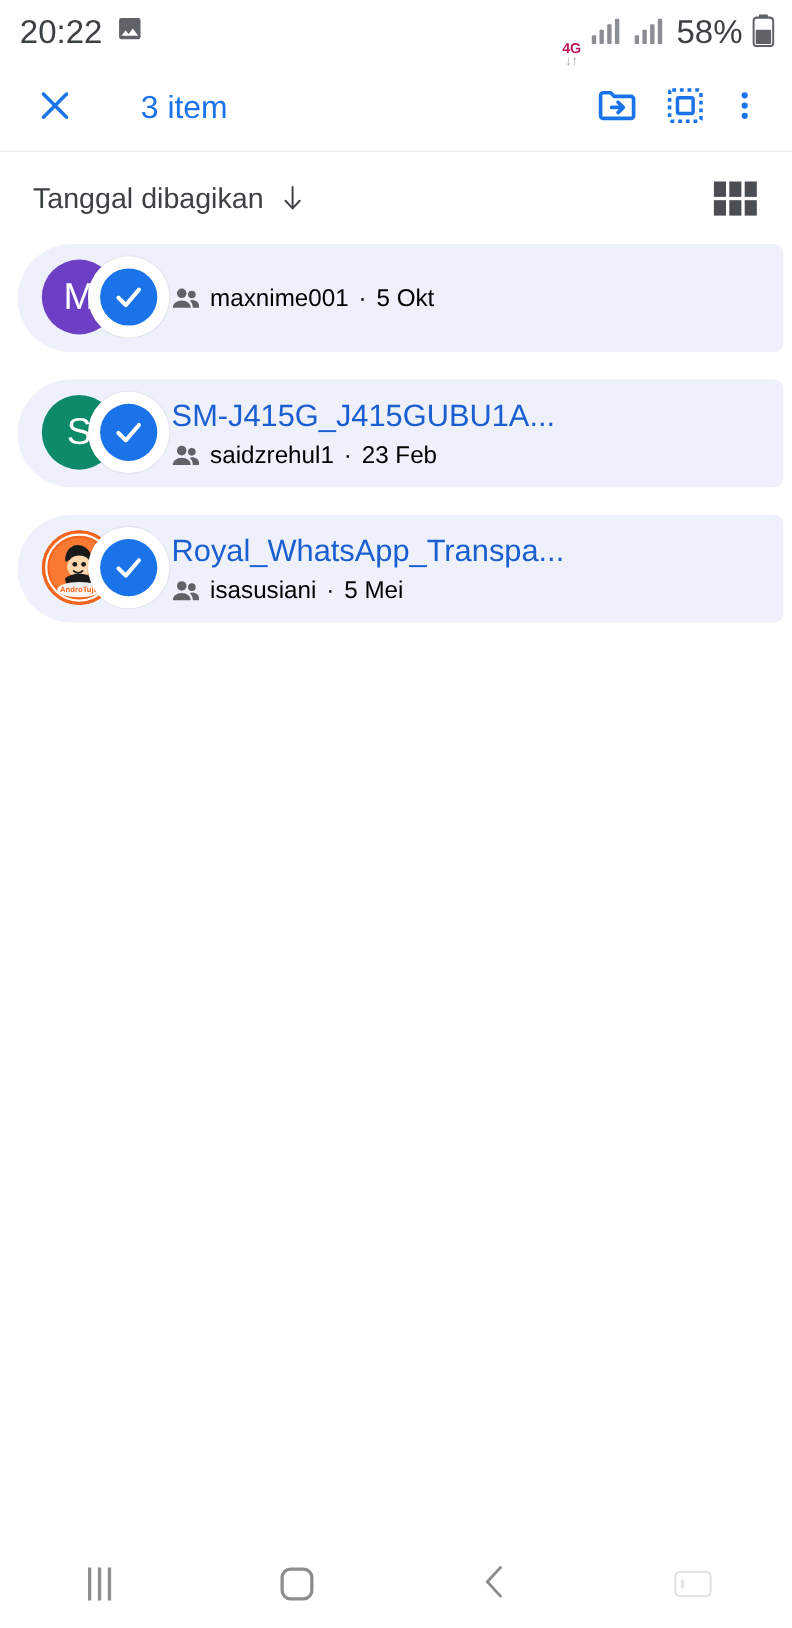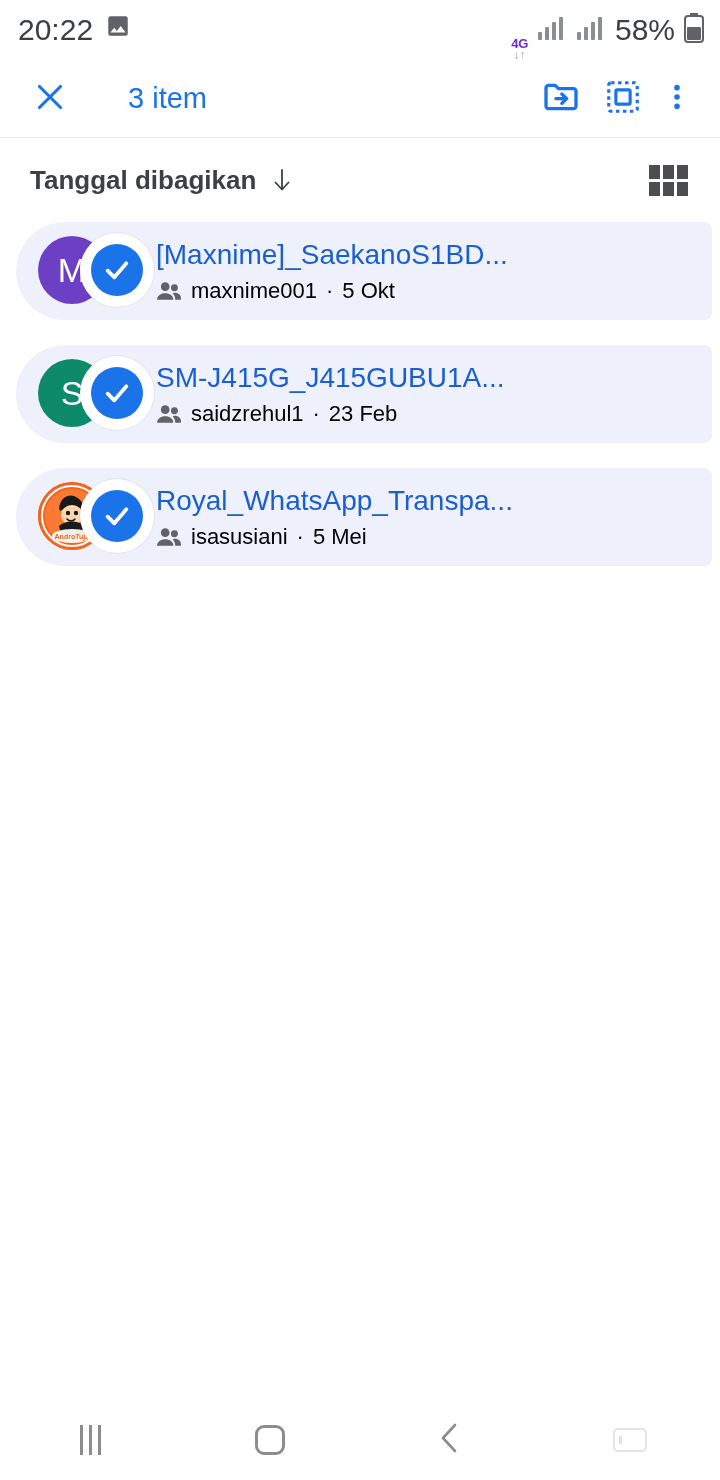--- a/index.html
+++ b/index.html
@@ -18,21 +18,21 @@
     align-items: center;
     justify-content: space-between;
     padding: 0 16px 0 18px;
     color: #3c4043;
   }
   .sb-left { display: flex; align-items: flex-start; gap: 12px; }
   .sb-clock { font-size: 30px; letter-spacing: 0px; color: #3c4043; }
   .sb-right { display: flex; align-items: center; gap: 9px; }
   .sb-battery-text { font-size: 30px; color: #3c4043; }
   .net-stack { display: flex; flex-direction: column; align-items: center; line-height: 1; }
-  .net-stack .g4 { font-size: 13px; color: #6d28d9; font-weight: 700; letter-spacing: -0.3px; margin-top: 38px; }
+  .net-stack .g4 { font-size: 13px; color: #be185d; font-weight: 700; letter-spacing: -0.3px; margin-top: 38px; }
   .net-stack .arrows { font-size: 12px; color: #9aa0a6; margin-top: -1px; }
 
   
   .appbar {
     height: 78px;
     display: flex;
     align-items: center;
     padding: 0 20px 0 24px;
     border-bottom: 1px solid #e8eaed;
   }
@@ -267,21 +267,21 @@
       <svg width="32" height="32" viewBox="0 0 24 24" fill="#1a73e8">
         <circle cx="12" cy="5" r="2.1"></circle>
         <circle cx="12" cy="12" r="2.1"></circle>
         <circle cx="12" cy="19" r="2.1"></circle>
       </svg>
     </span>
   </div>
 </div>
 
 <div class="sortrow">
-  <div style="display:flex;align-items:center;font-weight:bold;">
+  <div style="display:flex;align-items:center;">
     <span class="sort-label">Tanggal dibagikan</span>
     <span class="sort-arrow">
       <svg width="24" height="28" viewBox="0 0 24 28" fill="none" stroke="#3c4043" stroke-width="1.8" stroke-linecap="round" stroke-linejoin="round">
         <line x1="12" y1="4" x2="12" y2="23"></line>
         <polyline points="5.5,16.5 12,23.5 18.5,16.5"></polyline>
       </svg>
     </span>
   </div>
   <div class="sort-spacer"></div>
   <div class="grid-toggle">
@@ -305,21 +305,20 @@
       </div>
       <div class="check-badge">
         <div class="check-inner">
           <svg width="32" height="32" viewBox="0 0 24 24" fill="none" stroke="#ffffff" stroke-width="2.8" stroke-linecap="round" stroke-linejoin="round">
             <polyline points="5,12.5 10,17.5 19,7"></polyline>
           </svg>
         </div>
       </div>
     </div>
     <div class="row-text">
-      <div class="row-title">[Maxnime]_SaekanoS1BD...</div>
       <div class="row-sub">
         <span class="people-icon">
           <svg width="26" height="22" viewBox="0 0 24 20" fill="#5f6368">
             <circle cx="8.5" cy="6" r="4"></circle>
             <circle cx="17" cy="7" r="3.2"></circle>
             <path d="M1 18c0-3.6 3.4-6 7.5-6s7.5 2.4 7.5 6H1z"></path>
             <path d="M17 11.5c3.3 0 6 1.9 6 4.6v1.9h-5.2c0-2.3-.9-4.3-2.4-5.8.5-.4 1-.7 1.6-.7z"></path>
           </svg>
         </span>
         <span>maxnime001</span>

